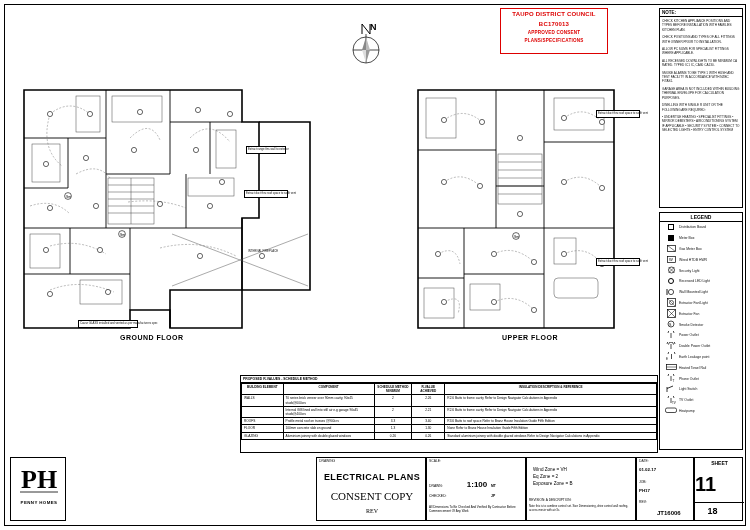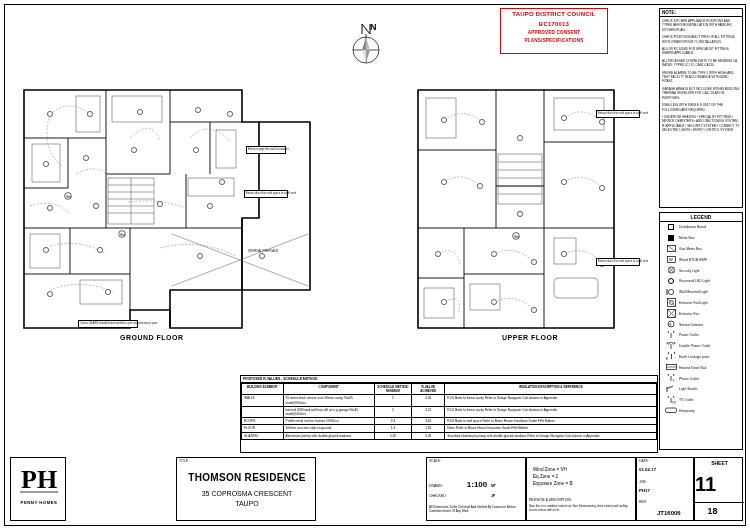--- a/index.html
+++ b/index.html
@@ -476,27 +476,27 @@
       <svg width="38" height="34" viewBox="0 0 38 34">
         <text x="1" y="26" font-size="26" font-family="serif" font-weight="bold">P</text>
         <text x="17" y="26" font-size="26" font-family="serif" font-weight="bold">H</text>
         <line x1="0" y1="30" x2="38" y2="30" stroke="#000" stroke-width="0.8"></line>
       </svg>
     </div>
     <div style="position:absolute;left:0;top:42px;width:56px;text-align:center;font-size:4.4px;font-weight:bold;letter-spacing:.4px;">PENNY HOMES</div>
   </div>
 
 
-  <div id="tb-project" class="bdr">
-    <div class="tbl">TITLE</div>
-    <div style="position:absolute;left:0;top:14px;width:140px;" class="projname">THOMSON RESIDENCE</div>
-    <div style="position:absolute;left:0;top:32px;width:140px;" class="projaddr">35 COPROSMA CRESCENT</div>
-    <div style="position:absolute;left:0;top:42px;width:140px;" class="projaddr">TAUPO</div>
-  </div>
-
+
+  <div id="tb-drawing" class="bdr">
+    <div class="tbl">DRAWING</div>
+    <div style="position:absolute;left:0;top:14px;width:110px;" class="drawname">ELECTRICAL PLANS</div>
+    <div style="position:absolute;left:0;top:32px;width:110px;" class="consent">CONSENT COPY</div>
+    <div style="position:absolute;left:0;top:50px;width:110px;text-align:center;font-size:6px;font-family:'Liberation Serif',serif;">REV</div>
+  </div>
 
   <div id="tb-scale" class="bdr">
     <div class="tbl">SCALE:</div>
     <div style="position:absolute;left:0;top:22px;width:100px;" class="scalebig">1:100</div>
     <div style="position:absolute;left:2px;top:26px;font-size:3.4px;">DRAWN:</div>
     <div style="position:absolute;left:64px;top:26px;font-size:3.4px;font-weight:bold;">MT</div>
     <div style="position:absolute;left:2px;top:36px;font-size:3.4px;">CHECKED:</div>
     <div style="position:absolute;left:64px;top:36px;font-size:3.4px;font-weight:bold;">JP</div>
     <div style="position:absolute;left:2px;top:48px;font-size:3px;line-height:3.8px;width:96px;">All Dimensions To Be Checked And Verified By Contractor Before Commencement Of Any Work</div>
   </div>

